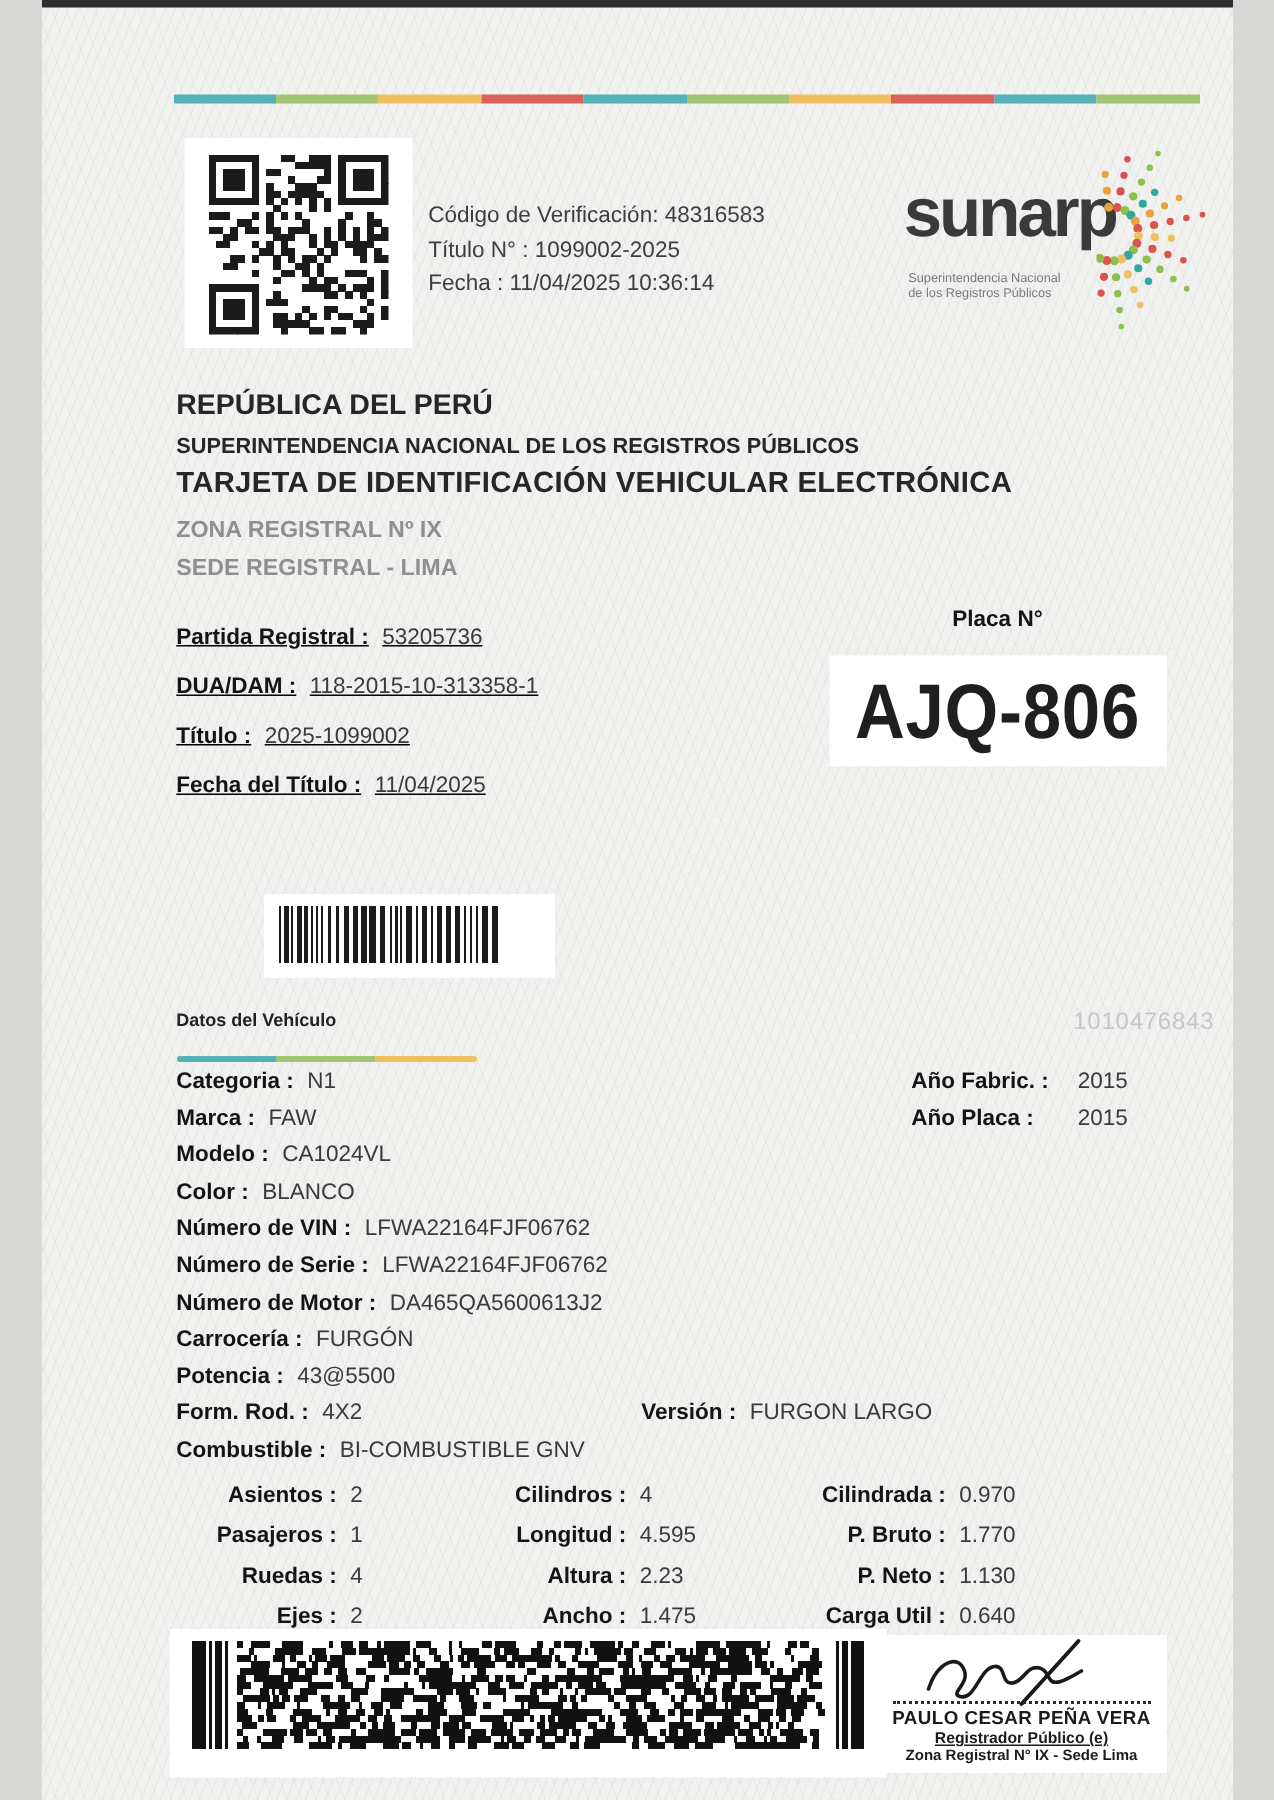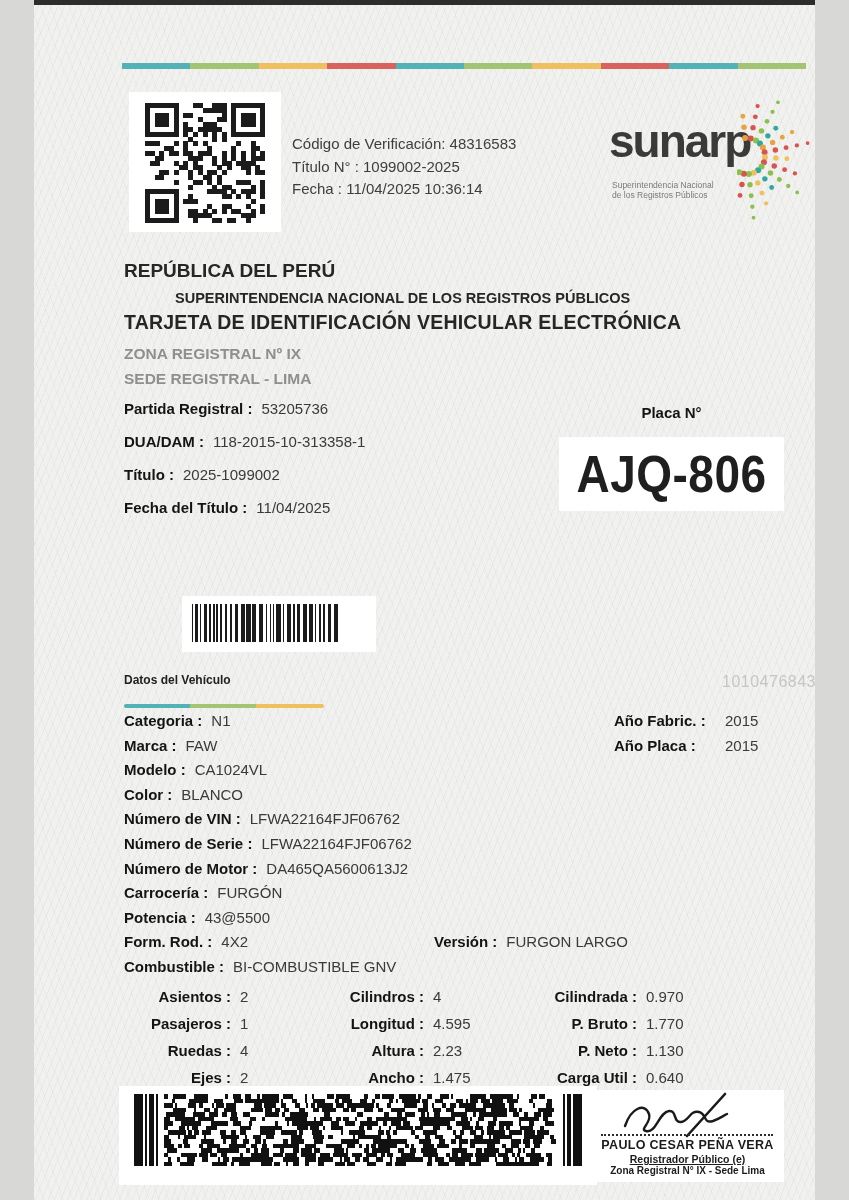--- a/index.html
+++ b/index.html
@@ -3,43 +3,44 @@
 <meta charset="utf-8">
 <style>
   html,body{margin:0;padding:0;}
   body{font-family:"Liberation Sans", sans-serif; background:#d8d8d6;}
   .page{
     position:relative; width:781px; height:1200px; margin:0 auto; overflow:hidden;
     background-color:#f1f1ef;
     background-image:
       repeating-linear-gradient(112deg, rgba(120,120,120,0.07) 0 1px, transparent 1px 6px),
       repeating-linear-gradient(70deg, rgba(120,120,120,0.05) 0 1px, transparent 1px 9px);
+    padding-left: 13px;
   }
   .top-bar{position:absolute;left:0;top:0;width:849px;height:5px;background:#2d2d2d;}
   .stripe{position:absolute;left:88px;top:63px;width:684px;height:6px;display:flex;}
   .stripe > div{flex:1;}
 
   .qr-box{position:absolute;left:95px;top:92px;width:152px;height:140px;background:#fff;}
   .qr-box svg{position:absolute;left:16px;top:11px;}
   .qr-caption{position:absolute;left:258px;top:133px;font-size:15px;line-height:22.5px;color:#3e3e3e;}
 
   .logo{position:absolute;left:575px;top:88px;width:230px;height:140px;}
   .wordmark{position:absolute;left:0;top:26px;font-size:46px;font-weight:bold;color:#3a3a3a;letter-spacing:-2px;}
   .logo-sub{position:absolute;left:3px;top:92px;font-size:8.5px;line-height:10px;color:#7a7a7a;}
   .starburst{position:absolute;left:128px;top:-4px;}
 
   .doc-header{position:absolute;left:90px;top:260px;color:#262626;}
   .h-republic{font-size:19px;font-weight:bold;}
-  .h-entity{font-size:14.5px;font-weight:bold;margin-top:8px;text-align:center;}
+  .h-entity{font-size:14.5px;font-weight:bold;margin-top:8px;}
   .h-title{font-size:19.5px;font-weight:bold;margin-top:5px;letter-spacing:0.2px;}
   .h-zone{font-size:15.5px;font-weight:bold;margin-top:11px;color:#8f8f8f;}
   .h-office{font-size:15.5px;font-weight:bold;margin-top:7px;color:#8f8f8f;}
 
   .registry{position:absolute;left:90px;top:400px;}
-  .registry .frow{height:33px;display:flex;align-items:flex-start;font-size:15px;}
+  .registry .frow{height:33px;display:flex;align-items:flex-end;font-size:15px;text-decoration:underline;}
   .lbl{font-weight:bold;color:#141414;white-space:pre;}
   .val{color:#3a3a3a;margin-left:9px;white-space:pre;}
 
   .plate-label{position:absolute;left:525px;top:404px;width:225px;text-align:center;font-size:15px;font-weight:bold;color:#141414;}
   .plate-box{position:absolute;left:525px;top:437px;width:225px;height:74px;background:#fff;display:flex;align-items:center;justify-content:center;}
   .plate-text{font-size:46px;font-weight:bold;color:#1f1f1f;transform:scaleY(1.12);letter-spacing:0.5px;}
 
   .barcode1-box{position:absolute;left:148px;top:596px;width:194px;height:56px;background:#fff;}
   .barcode1-box svg{position:absolute;left:10px;top:8px;}
 

